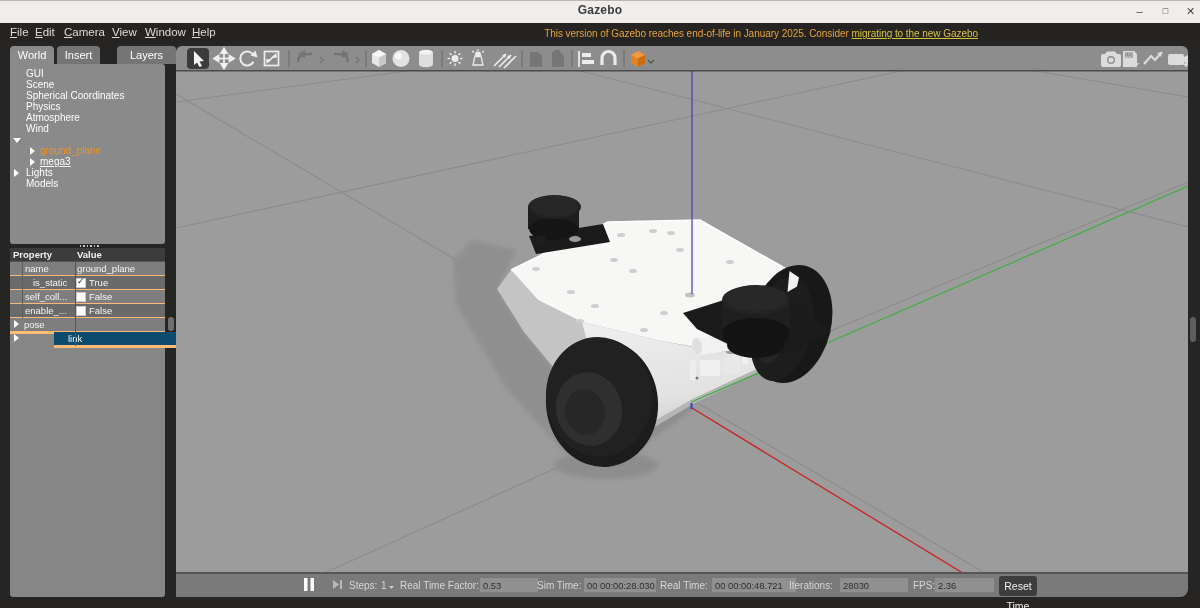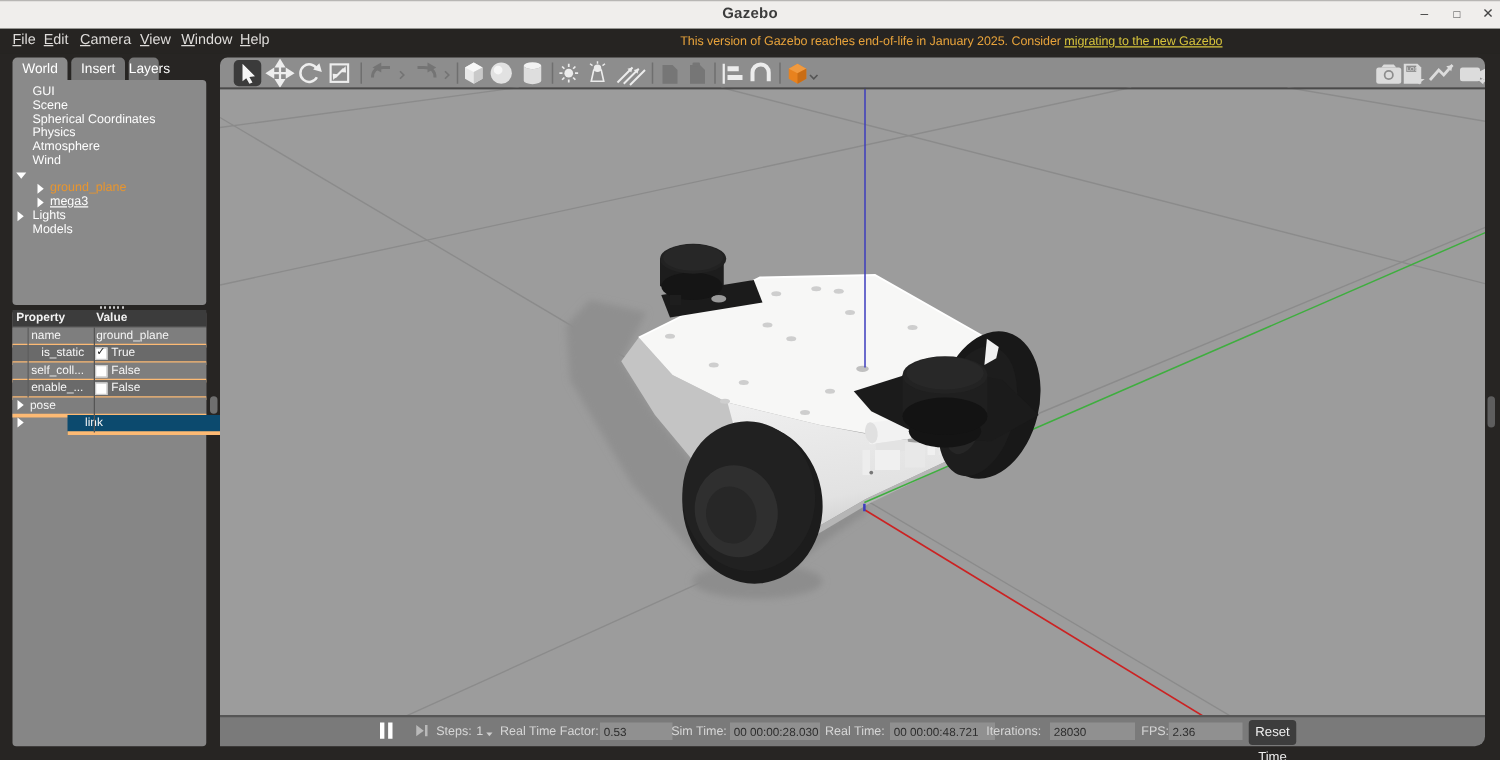--- a/index.html
+++ b/index.html
@@ -42,21 +42,21 @@
 <div class="mi abs" style="left:10px;top:26px;color:#dedcda;font-size:11.5px;"><u>F</u>ile</div>
 <div class="mi abs" style="left:35px;top:26px;color:#dedcda;font-size:11.5px;"><u>E</u>dit</div>
 <div class="mi abs" style="left:64px;top:26px;color:#dedcda;font-size:11.5px;"><u>C</u>amera</div>
 <div class="mi abs" style="left:112px;top:26px;color:#dedcda;font-size:11.5px;"><u>V</u>iew</div>
 <div class="mi abs" style="left:145px;top:26px;color:#dedcda;font-size:11.5px;"><u>W</u>indow</div>
 <div class="mi abs" style="left:192px;top:26px;color:#dedcda;font-size:11.5px;"><u>H</u>elp</div>
 <div id="warn" class="abs">This version of Gazebo reaches end-of-life in January 2025. Consider <a>migrating to the new Gazebo</a></div>
 
 <div class="tab abs" style="left:10px;width:44px;background:#8a8a8a;">World</div>
 <div class="tab abs" style="left:57px;width:43px;background:#757575;">Insert</div>
-<div class="tab abs" style="left:103px;width:24px;background:#757575;">Layers</div>
+<div class="tab abs" style="left:117px;width:59px;background:#757575;">Layers</div>
 <div id="treepanel" class="abs"></div>
 <div class="ti" style="top:68px;">GUI</div>
 <div class="ti" style="top:79px;">Scene</div>
 <div class="ti" style="top:90px;">Spherical Coordinates</div>
 <div class="ti" style="top:101px;">Physics</div>
 <div class="ti" style="top:112px;">Atmosphere</div>
 <div class="ti" style="top:123px;">Wind</div>
 <div class="ti" style="top:134px;margin-top:44px;">Models</div>
 <div class="tri" style="left:13px;top:138px;border-left:4px solid transparent;border-right:4px solid transparent;border-top:5px solid #fff;"></div>
 <div class="ti" style="left:40px;top:145px;color:#e8952e;">ground_plane</div>

